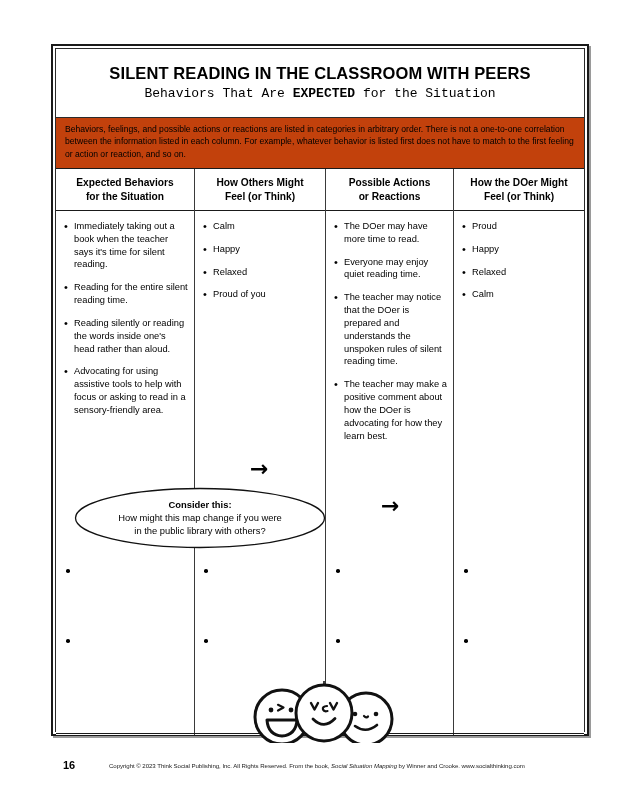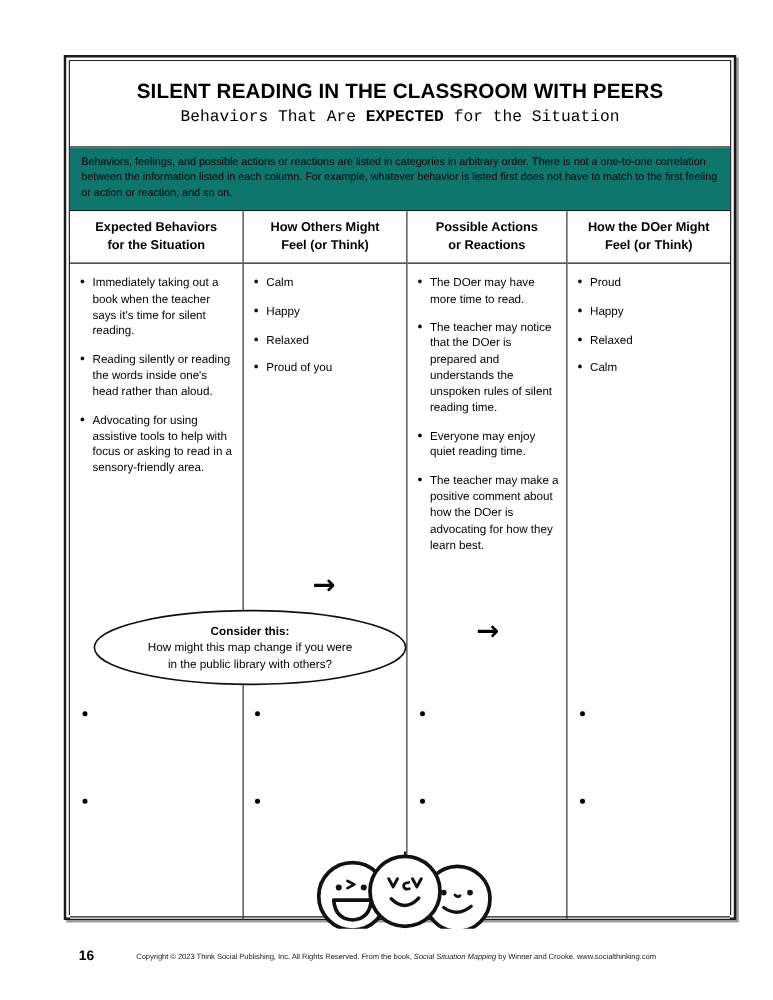--- a/index.html
+++ b/index.html
@@ -80,21 +80,21 @@
     left: 44px;
     top: 118px;
     width: 528px;
     height: 51px;
     box-sizing: border-box;
     border-bottom: 1.5px solid #1a1a1a;
     padding: 5px 9px 0 9px;
     font-size: 8.6px;
     line-height: 1.45;
     text-align: left;
-    background: #0f766e;
+    background: #c2410c;
   }
 
   
   .table-area {
     position: absolute;
     left: 44px;
     top: 169px;
     width: 528px;
     height: 566px;
     box-sizing: border-box;
@@ -254,20 +254,21 @@
   <div class="table-area">
 
     <div class="col col-c1">
       <div class="col-head">
         <span>Expected Behaviors</span>
         <span>for the Situation</span>
       </div>
       <div class="col-body">
         <ul class="bullets">
           <li>Immediately taking out a book when the teacher says it's time for silent reading.</li>
+          <li>Reading for the entire silent reading time.</li>
           <li>Reading silently or reading the words inside one's head rather than aloud.</li>
           <li>Advocating for using assistive tools to help with focus or asking to read in a sensory-friendly area.</li>
         </ul>
       </div>
     </div>
 
     <div class="col col-c2">
       <div class="col-head">
         <span>How Others Might</span>
         <span>Feel (or Think)</span>
@@ -283,22 +284,22 @@
     </div>
 
     <div class="col col-c3">
       <div class="col-head">
         <span>Possible Actions</span>
         <span>or Reactions</span>
       </div>
       <div class="col-body">
         <ul class="bullets">
           <li>The DOer may have more time to read.</li>
+          <li>Everyone may enjoy quiet reading time.</li>
           <li>The teacher may notice that the DOer is prepared and understands the unspoken rules of silent reading time.</li>
-          <li>Everyone may enjoy quiet reading time.</li>
           <li>The teacher may make a positive comment about how the DOer is advocating for how they learn best.</li>
         </ul>
       </div>
     </div>
 
     <div class="col col-c4 last">
       <div class="col-head">
         <span>How the DOer Might</span>
         <span>Feel (or Think)</span>
       </div>

